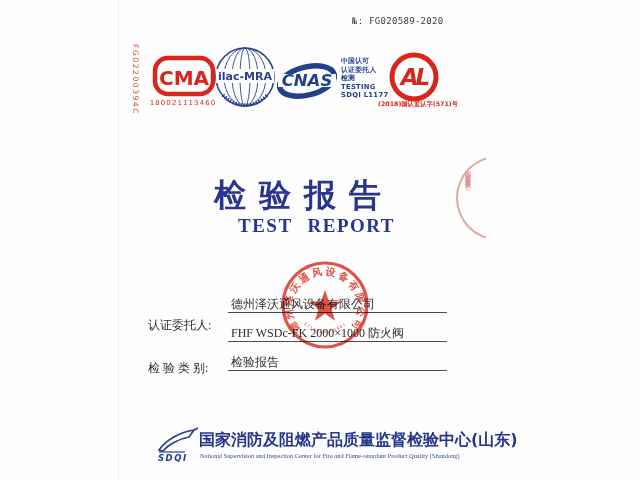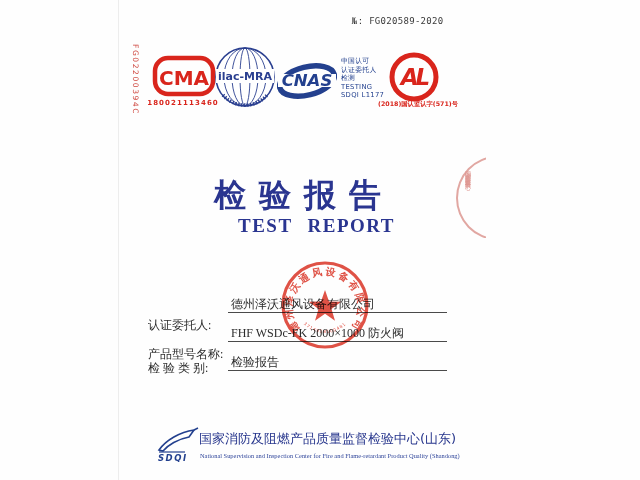--- a/index.html
+++ b/index.html
@@ -6,25 +6,25 @@
   #page{position:relative;width:640px;height:480px;background:#fefefe;overflow:hidden;
         font-family:"Liberation Serif","DejaVu Serif",serif;color:#222;}
   .abs{position:absolute;}
   .edge-line{left:118px;top:0;width:1px;height:480px;background:#ededed;}
   .report-no{left:352px;top:16px;font-family:"DejaVu Sans Mono",monospace;font-size:9px;color:#3a3a3a;letter-spacing:.3px;}
   .side-code{left:140px;top:44px;color:#cf4a42;font-size:7.5px;letter-spacing:1.6px;
              font-family:"DejaVu Sans",sans-serif;transform:rotate(90deg);transform-origin:left top;white-space:nowrap;}
   
   .cma-logo{left:152px;top:55px;}
   .cma-number{left:146px;top:99px;width:74px;text-align:center;color:#d9251c;
-              font-family:"DejaVu Sans",sans-serif;font-weight:bold;font-size:7px;letter-spacing:1.1px;}
+              font-family:"DejaVu Sans",sans-serif;font-weight:normal;font-size:7px;letter-spacing:1.1px;}
   .ilac-logo{left:214px;top:46px;}
   .cnas-logo{left:277px;top:61px;}
   .cnas-text{left:341px;top:57px;color:#23408e;font-family:"DejaVu Sans",sans-serif;
-             font-size:6.8px;line-height:8.6px;font-weight:normal;letter-spacing:.3px;white-space:nowrap;}
+             font-size:6.8px;line-height:8.6px;font-weight:bold;letter-spacing:.3px;white-space:nowrap;}
   .cal-logo{left:388px;top:51px;}
   .cal-caption{left:366px;top:100px;width:104px;text-align:center;color:#d9251c;
                font-family:"DejaVu Sans",sans-serif;font-size:6.3px;font-weight:bold;white-space:nowrap;}
   
   .title-zh{left:214px;top:174px;font-family:"DejaVu Sans",sans-serif;font-weight:bold;
             font-size:32px;letter-spacing:13px;color:#2a3590;white-space:nowrap;}
   .title-en{left:238px;top:215px;font-family:"Liberation Serif",serif;font-weight:bold;
             font-size:19px;letter-spacing:1.5px;word-spacing:9px;color:#2a3590;white-space:nowrap;}
   
   .f-label{font-size:12px;color:#2b2b2b;white-space:nowrap;margin-top:20px;}
@@ -35,22 +35,22 @@
   .lbl3{left:148px;top:340px;} .val3{left:231px;top:354px;} .ln3{top:370px;}
   
   .stamp-main{left:281px;top:261px;width:88px;height:88px;opacity:.88;mix-blend-mode:multiply;}
   .stamp-side{left:452px;top:154px;width:34px;height:84px;overflow:hidden;opacity:.75;mix-blend-mode:multiply;}
   .stamp-side .ring{position:absolute;left:4px;top:2px;width:78px;height:80px;border:2.5px solid #d98b84;border-radius:50%;}
   .stamp-side .vtext{position:absolute;left:13px;top:12px;height:62px;overflow:hidden;
       writing-mode:vertical-rl;font-size:6px;line-height:7px;color:#d4736c;letter-spacing:1px;
       font-family:"DejaVu Sans",sans-serif;}
   
   .sdqi-logo{left:155px;top:427px;}
-  .footer-zh{left:199px;top:430px;font-family:"DejaVu Sans",sans-serif;font-weight:normal;
-             font-size:13px;color:#26358c;white-space:nowrap;}
+  .footer-zh{left:199px;top:430px;font-family:"DejaVu Sans",sans-serif;font-weight:bold;
+             font-size:16px;color:#26358c;white-space:nowrap;}
   .footer-en{left:200px;top:452px;font-size:6.4px;color:#31479b;white-space:nowrap;
              font-family:"Liberation Serif",serif;}
   svg text{font-family:"DejaVu Sans",sans-serif;}
 </style>
 </head>
 <body>
 
 <div id="page">
 
   <div class="abs edge-line"></div>
@@ -93,21 +93,20 @@
   </svg>
   <div class="abs cal-caption">(2018)国认监认字(571)号</div>
 
   <div class="abs title-en">TEST REPORT</div>
   <div class="abs title-zh">检验报告</div>
 
   <div class="abs f-label lbl1">认证委托人:</div>
   <div class="abs f-value val1">德州泽沃通风设备有限公司</div>
   <div class="abs f-line ln1"></div>
 
-  <div class="abs f-label lbl2">产品型号名称:</div>
   <div class="abs f-value val2">FHF WSDc-FK 2000×1000 防火阀</div>
   <div class="abs f-line ln2"></div>
 
   <div class="abs f-label lbl3">检 验 类 别:</div>
   <div class="abs f-value val3">检验报告</div>
   <div class="abs f-line ln3"></div>
 
   <svg class="abs stamp-main" width="88" height="88" viewBox="0 0 88 88">
     <defs>
       <path id="sealTop" d="M 17,66 A 33,33 0 1 1 71,66"></path>

